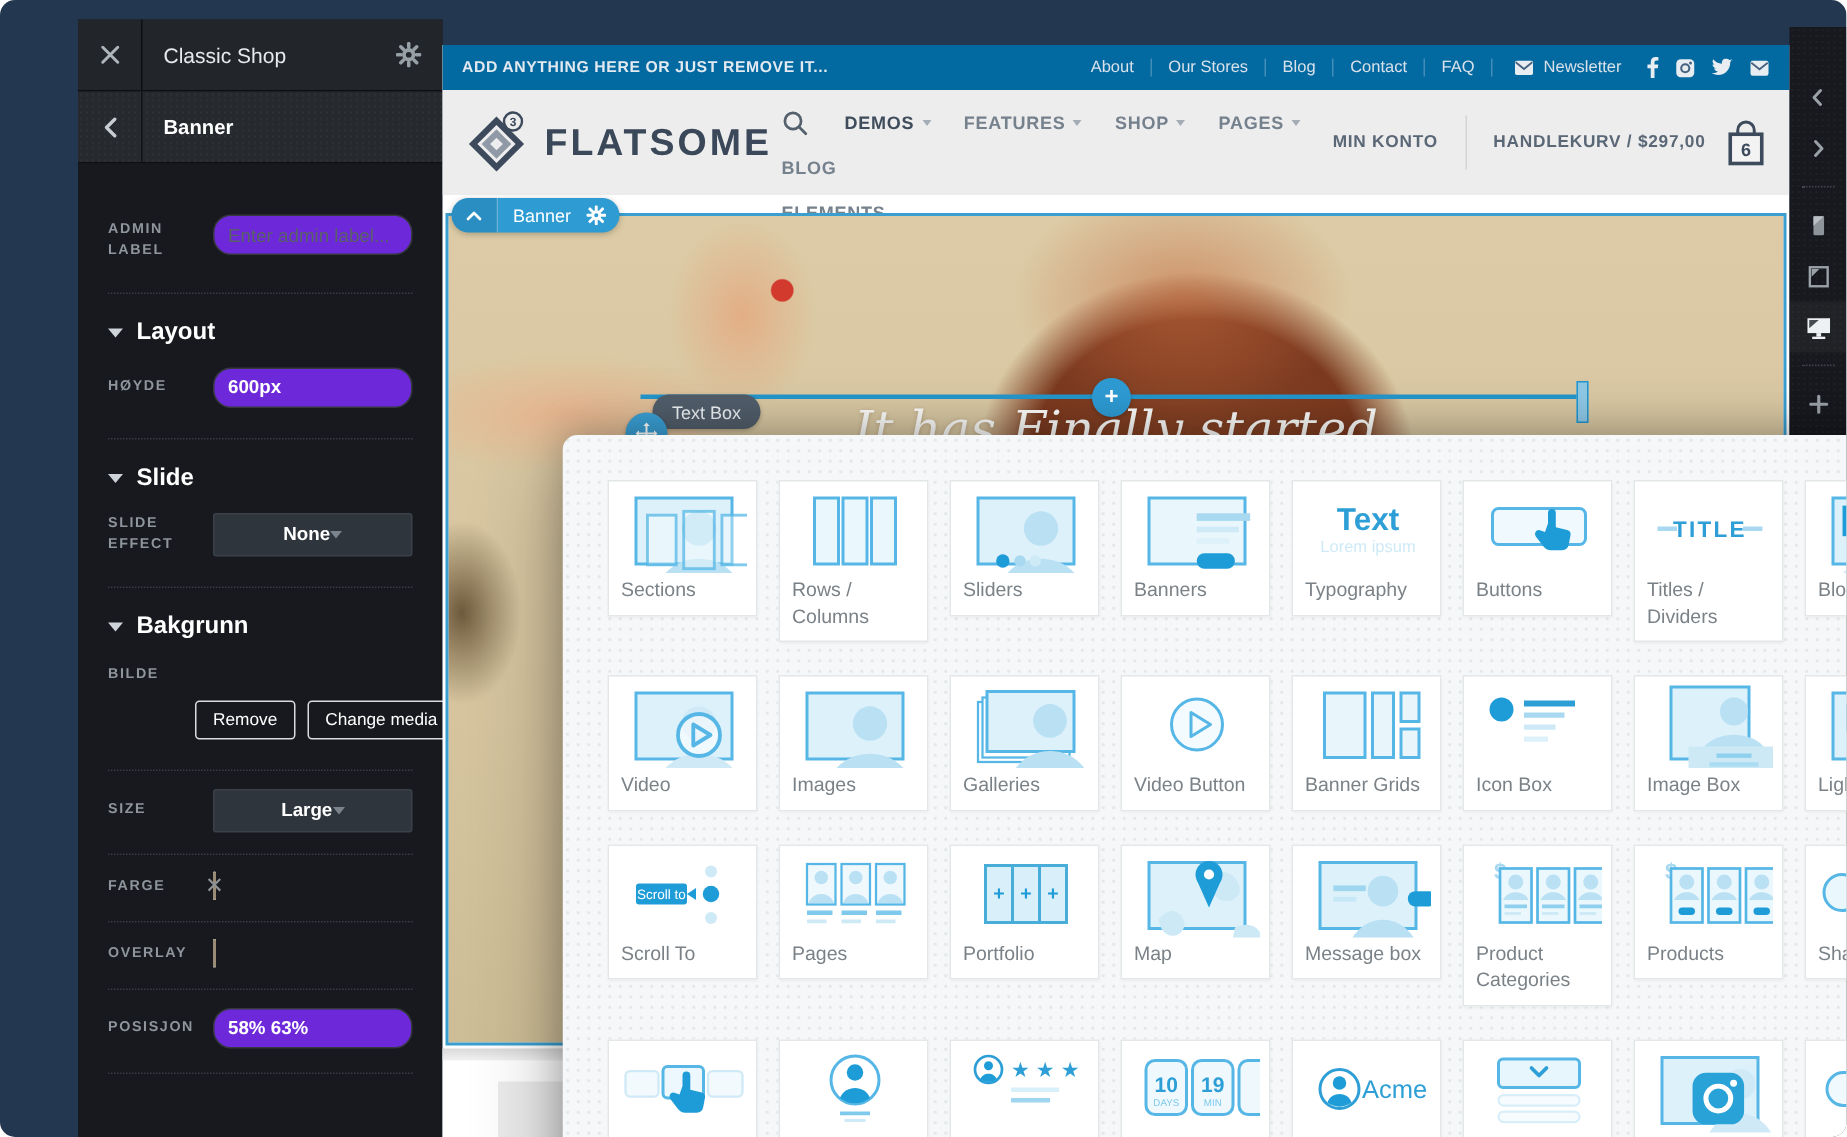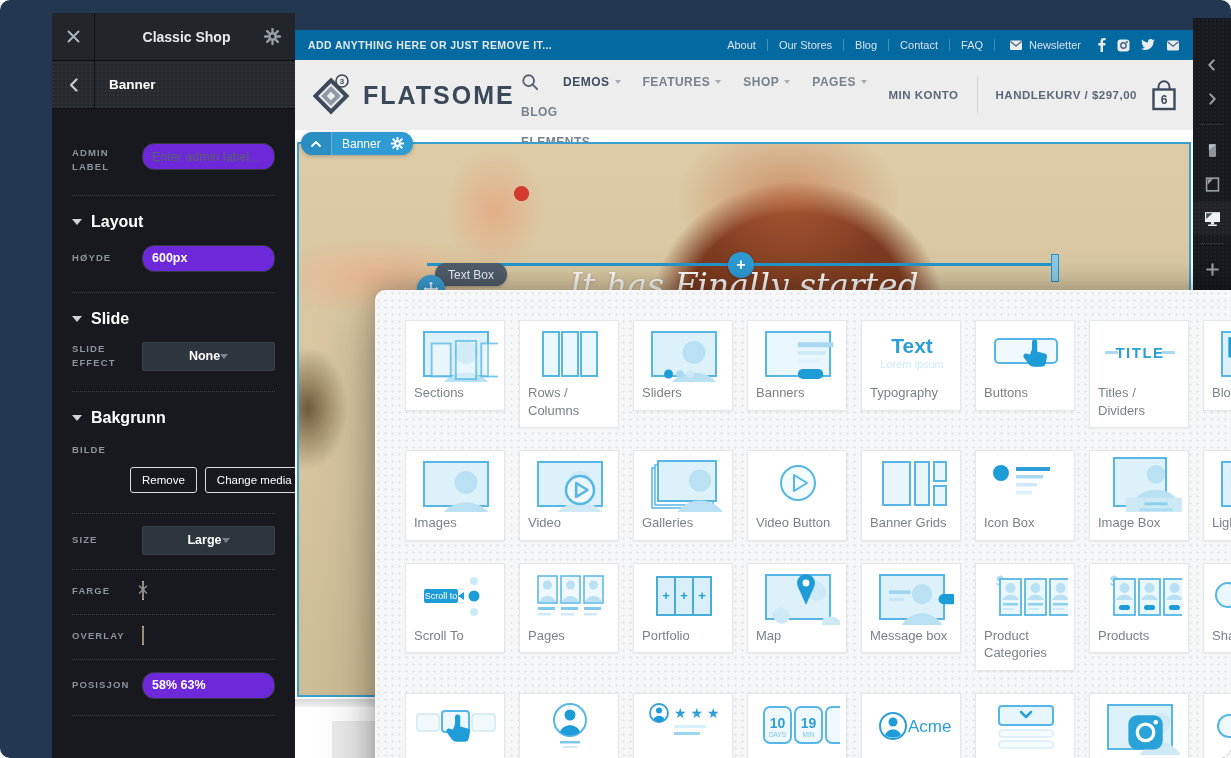--- a/index.html
+++ b/index.html
@@ -4,21 +4,21 @@
 <style>
   html,body{margin:0;padding:0;background:#fff;}
   *{box-sizing:border-box;}
   body{font-family:"Liberation Sans",sans-serif;}
   .stage{position:relative;width:1231px;height:758px;background:#243750;overflow:hidden;border-radius:10px;}
 
   
   .settings-panel{position:absolute;left:52px;top:13px;bottom:0;width:243px;background:#17191e;color:#cfd3d7;}
   .panel-head{height:48px;display:flex;align-items:center;background:#22262b;border-bottom:1px solid #0d0f12;}
   .panel-head .close-btn{width:43px;height:100%;display:flex;align-items:center;justify-content:center;border-right:1px solid #0d0f12;color:#aeb5bb;font-size:17px;cursor:pointer;}
-  .panel-head .ph-title{flex:1;padding-left:14px;font-size:14px;font-weight:bold;color:#e7eaec;text-align:center;}
+  .panel-head .ph-title{flex:1;padding-left:14px;font-size:14px;font-weight:normal;color:#e7eaec;}
   .panel-head .gear-wrap{padding-right:14px;display:flex;}
   .panel-sub{height:48px;display:flex;align-items:center;background:#26292e;border-bottom:1px solid #0d0f12;background-image:radial-gradient(rgba(255,255,255,.035) 1px,transparent 1px);background-size:4px 4px;}
   .panel-sub .back-btn{width:43px;height:100%;display:flex;align-items:center;justify-content:center;border-right:1px solid #101317;color:#c7cdd2;font-size:15px;cursor:pointer;}
   .panel-sub .ps-title{padding-left:14px;font-size:13.5px;font-weight:bold;color:#ffffff;}
   .panel-body{padding:0 20px;}
   .frow{display:flex;align-items:center;}
   .flabel{width:70px;flex:0 0 70px;font-size:9.5px;font-weight:bold;letter-spacing:1.1px;color:#8e959c;line-height:1.5;}
   .fctl{flex:1;}
   .tinput{width:100%;height:27px;background:#6d28d9;border:1px solid #35393f;border-radius:12px;color:#fff;font-size:12.5px;font-weight:bold;padding:0 9px;font-family:"Liberation Sans",sans-serif;}
   .tinput::placeholder{color:#596068;font-weight:normal;}
@@ -509,40 +509,40 @@
               </svg>
             </svg>
           </span>
           <span class="tile-label">Blog posts</span>
         </article>
         <article class="tile">
           <span class="tile-icon">
             <svg viewBox="0 0 80 56">
               <rect x="8" y="6" width="64" height="44" fill="#ddf1fb" stroke="#56b7e6" stroke-width="2"></rect>
               <svg x="8" y="6" width="64" height="44" viewBox="0 0 64 44">
-                <circle cx="32" cy="16" r="9" fill="#b9e0f3"></circle>
-                <path d="M11.3 44 C19.4 27.700000000000003 44.6 27.700000000000003 52.7 44Z" fill="#b9e0f3"></path>
-              </svg>
-            </svg>
-          </span>
-          <span class="tile-label">Images</span>
-        </article>
-        <article class="tile">
-          <span class="tile-icon">
-            <svg viewBox="0 0 80 56">
-              <rect x="8" y="6" width="64" height="44" fill="#ddf1fb" stroke="#56b7e6" stroke-width="2"></rect>
-              <svg x="8" y="6" width="64" height="44" viewBox="0 0 64 44">
                 <circle cx="32" cy="16" r="9" fill="#cfe9f6"></circle>
                 <path d="M11.3 44 C19.4 27.700000000000003 44.6 27.700000000000003 52.7 44Z" fill="#cfe9f6"></path>
                 <circle cx="32" cy="22" r="11" fill="rgba(255,255,255,.55)" stroke="#56b7e6" stroke-width="2"></circle>
                 <path d="M29 16.5 L29 27.5 L38 22Z" fill="none" stroke="#56b7e6" stroke-width="2" stroke-linejoin="round"></path>
               </svg>
             </svg>
           </span>
           <span class="tile-label">Video</span>
+        </article>
+        <article class="tile">
+          <span class="tile-icon">
+            <svg viewBox="0 0 80 56">
+              <rect x="8" y="6" width="64" height="44" fill="#ddf1fb" stroke="#56b7e6" stroke-width="2"></rect>
+              <svg x="8" y="6" width="64" height="44" viewBox="0 0 64 44">
+                <circle cx="32" cy="16" r="9" fill="#b9e0f3"></circle>
+                <path d="M11.3 44 C19.4 27.700000000000003 44.6 27.700000000000003 52.7 44Z" fill="#b9e0f3"></path>
+              </svg>
+            </svg>
+          </span>
+          <span class="tile-label">Images</span>
         </article>
         <article class="tile">
           <span class="tile-icon">
             <svg viewBox="0 0 80 56">
               <rect x="8" y="12" width="58" height="40" fill="#fff" stroke="#56b7e6" stroke-width="1.5"></rect>
               <rect x="11" y="9" width="58" height="40" fill="#fff" stroke="#56b7e6" stroke-width="1.5"></rect>
               <rect x="14" y="5" width="58" height="40" fill="#ddf1fb" stroke="#56b7e6" stroke-width="2"></rect>
               <svg x="14" y="5" width="58" height="40" viewBox="0 0 58 40">
                 <circle cx="29" cy="14" r="8" fill="#b9e0f3"></circle>
                 <path d="M10.600000000000001 40 C17.8 24.4 40.2 24.4 47.4 40Z" fill="#b9e0f3"></path>

